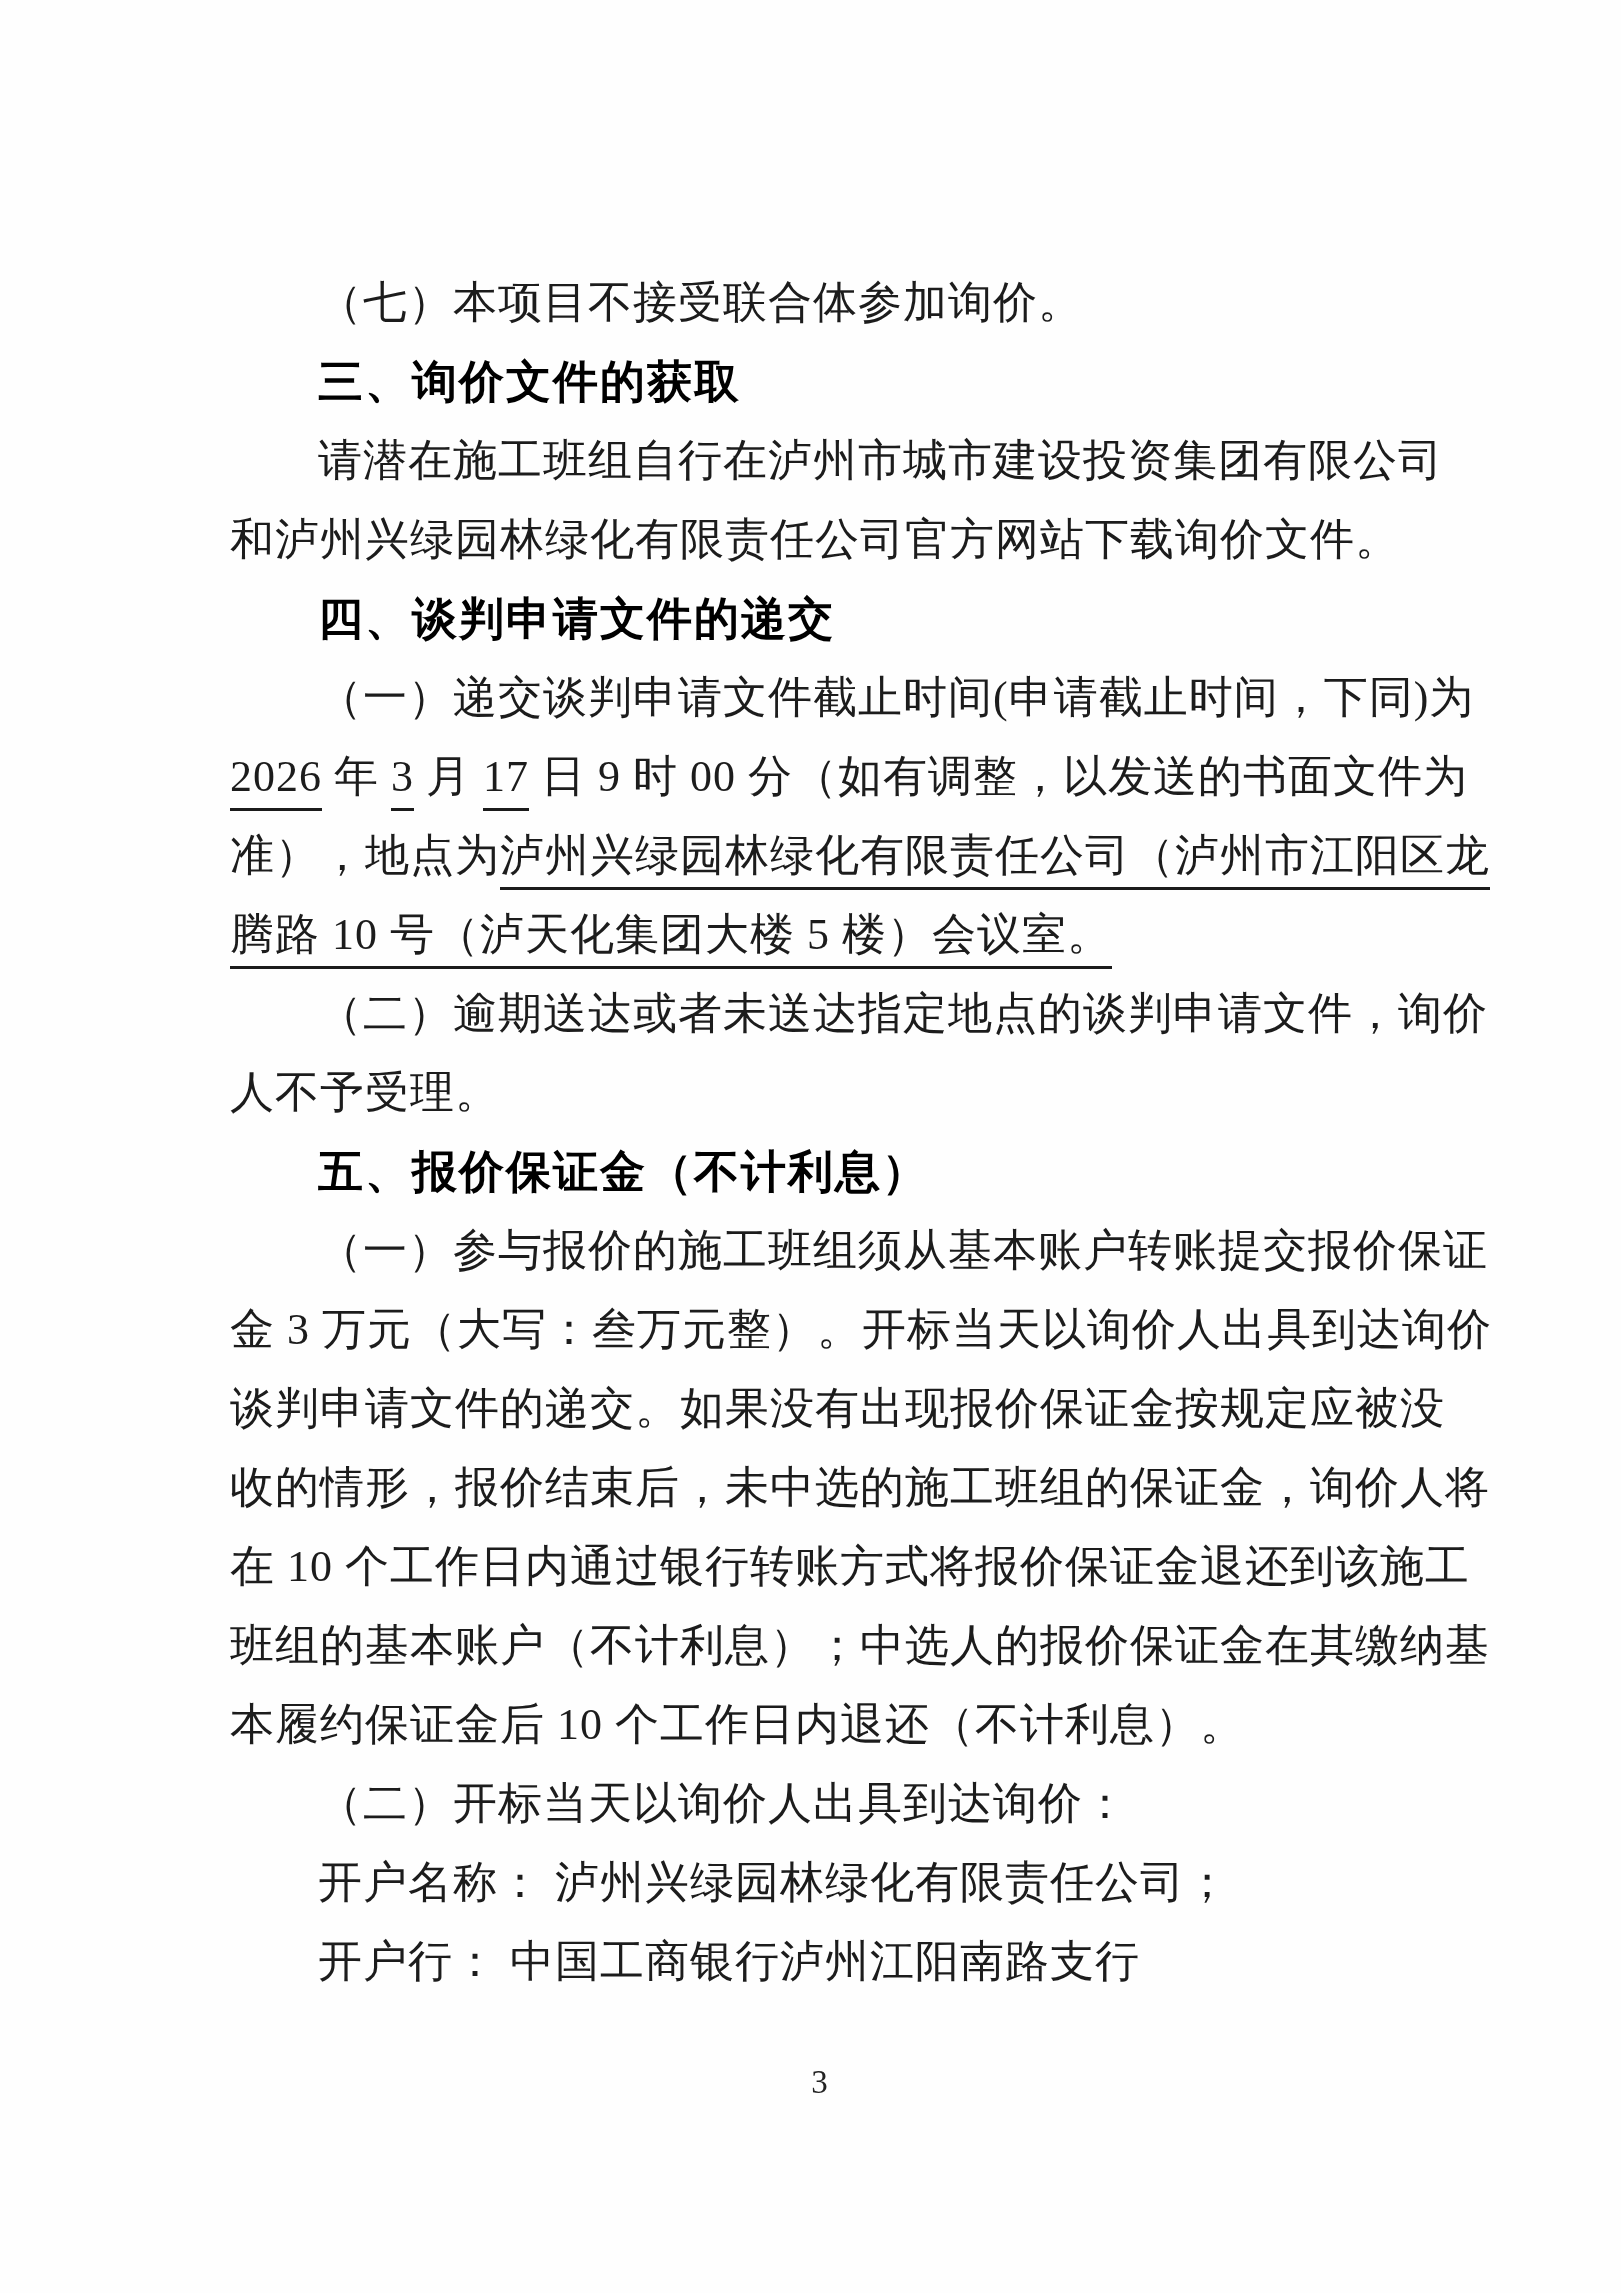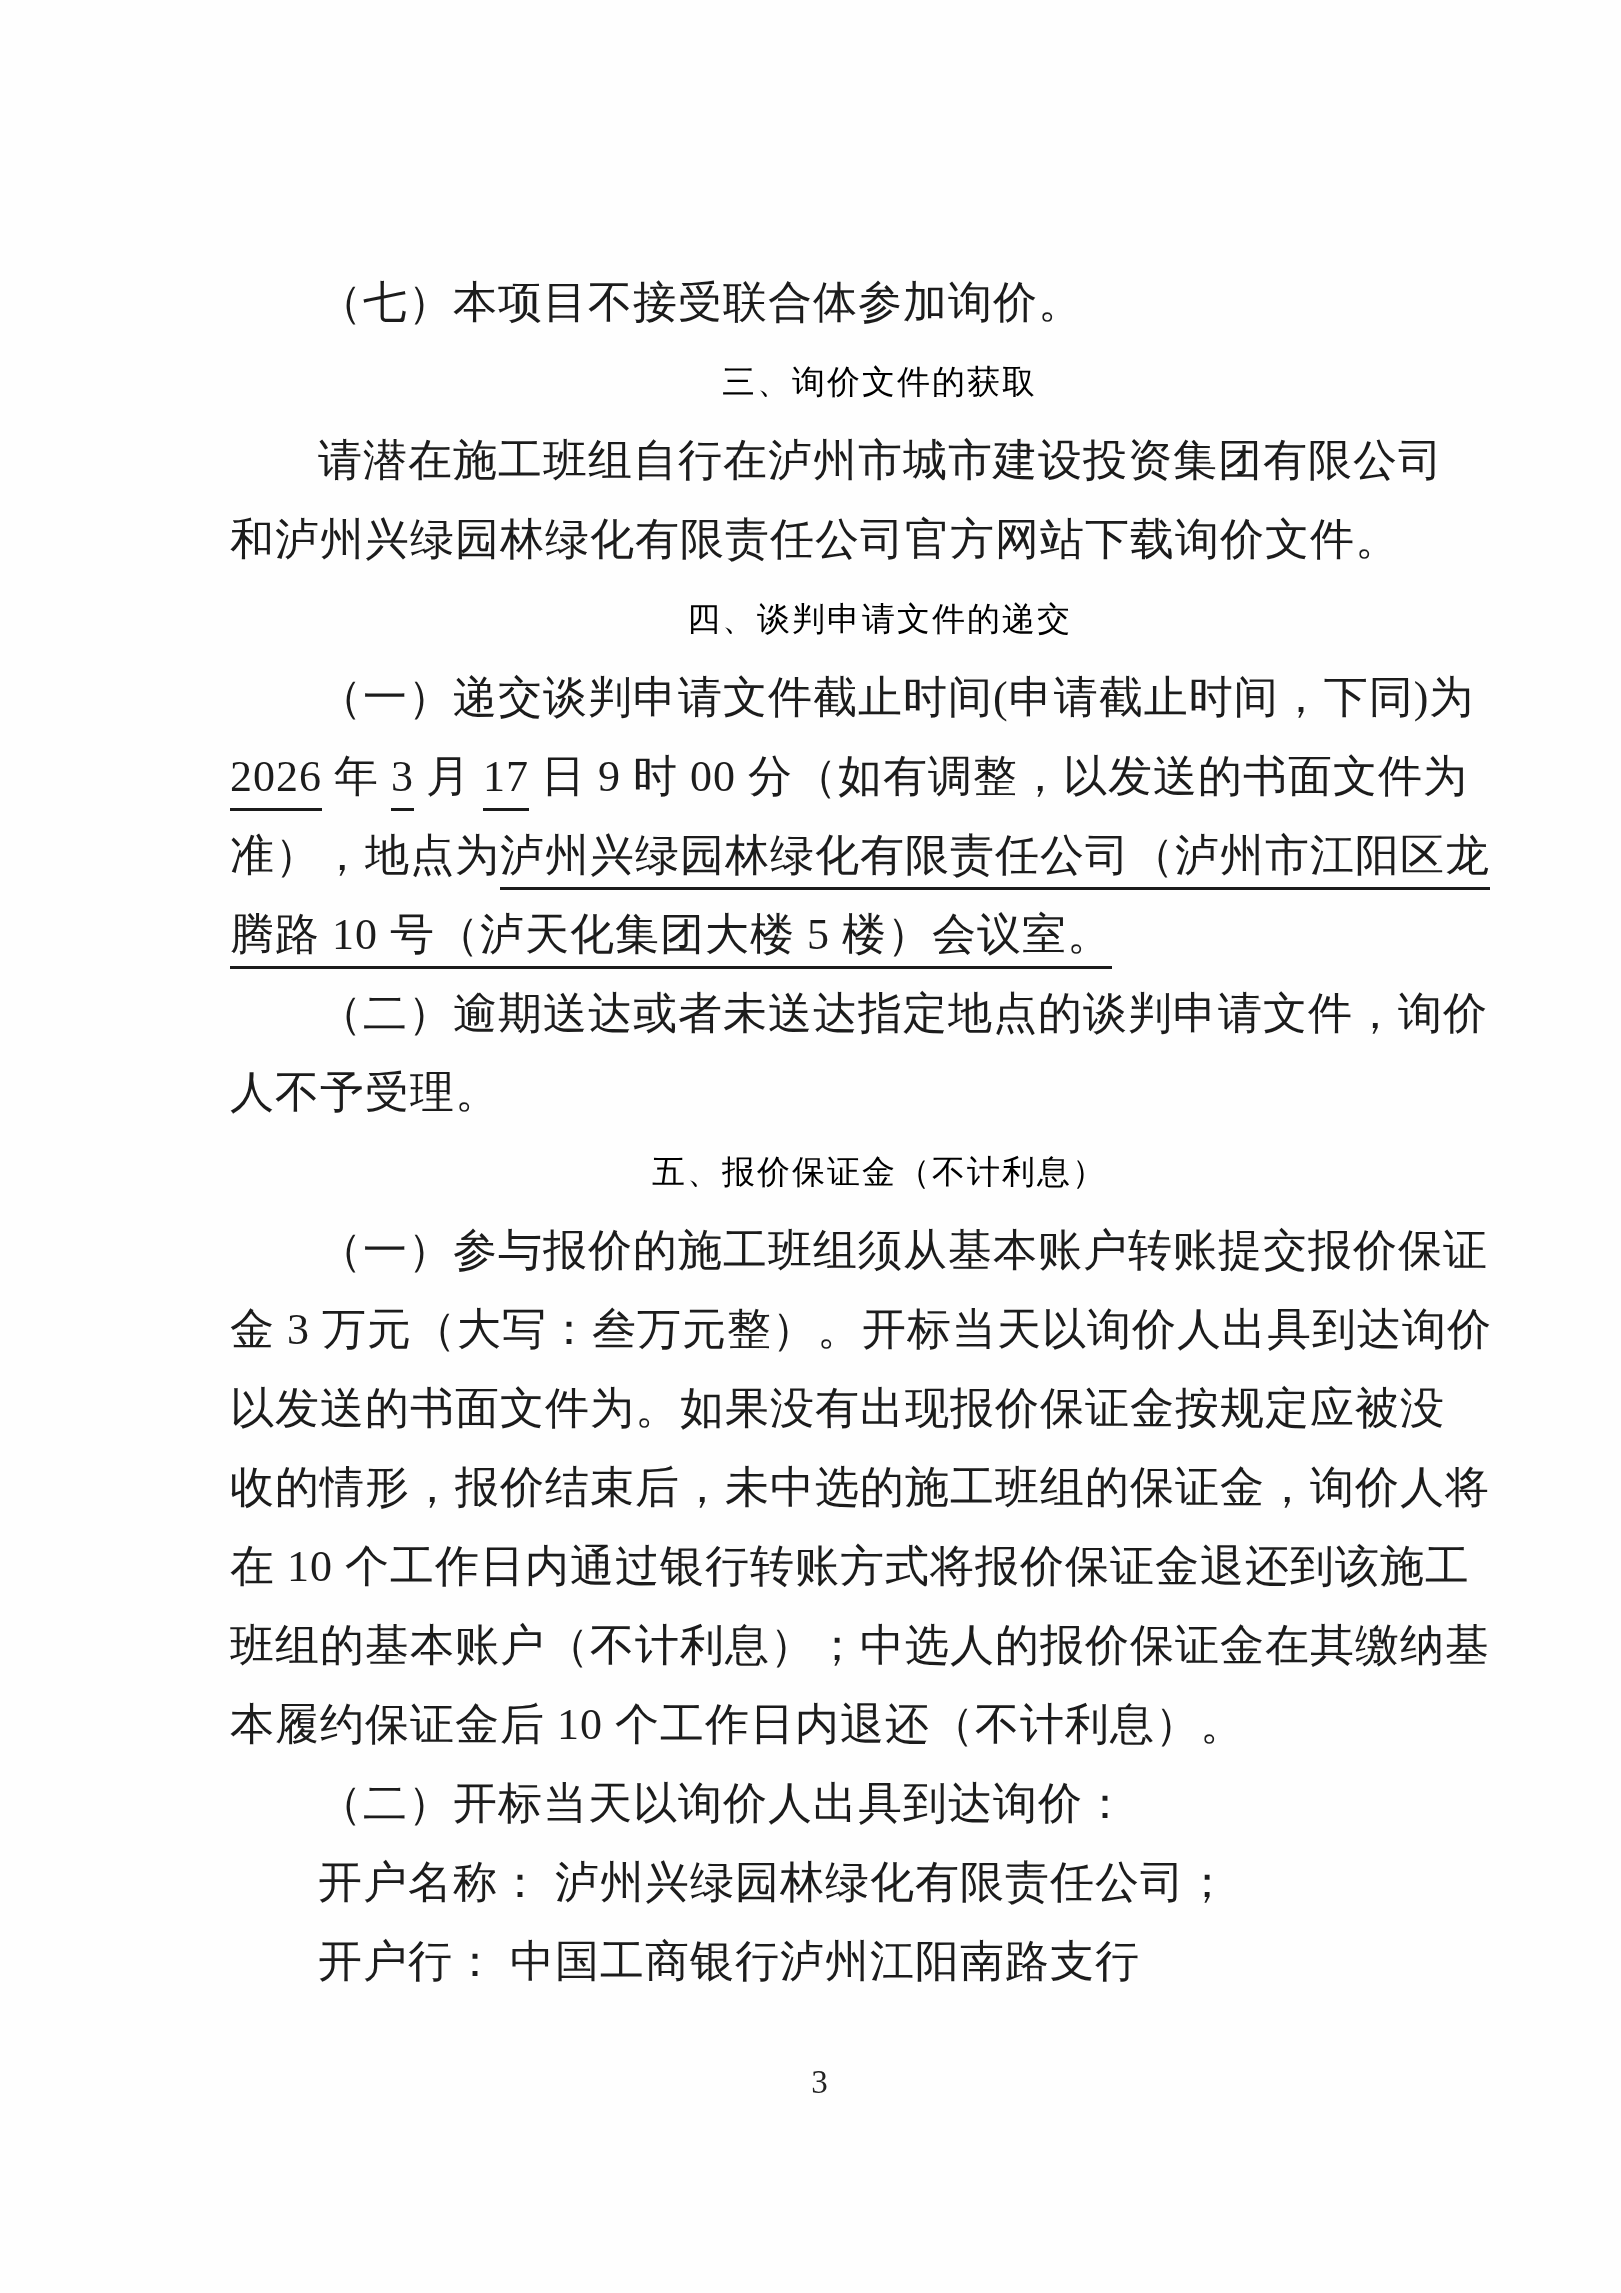--- a/index.html
+++ b/index.html
@@ -28,25 +28,24 @@
     font-size: 44px;
     letter-spacing: 1px;
     white-space: nowrap;
     color: #1c1c1c;
   }
   .line.indent {
     padding-left: 88px;
   }
   .line.heading {
     font-family: "DejaVu Sans", "Liberation Sans", sans-serif;
-    font-weight: 400;
-    font-size: 33px;
+    font-weight: 700;
+    font-size: 45px;
     letter-spacing: 2px;
     color: #000000;
-    text-align: center;
   }
   .u {
     border-bottom: 3.9px solid #1b1b1b;
     padding-bottom: 6.9px;
     margin-top: 36px;
   }
   .page-number {
     position: absolute;
     left: 214px;
     top: 2064px;
@@ -69,21 +68,21 @@
       <div class="line heading indent"><span class="">四、谈判申请文件的递交</span></div>
       <div class="line indent"><span class="">（一）递交谈判申请文件截止时间(申请截止时间，下同)为</span></div>
       <div class="line"><span class="u">2026</span><span class=""> 年 </span><span class="u">3</span><span class=""> 月 </span><span class="u">17</span><span class=""> 日 9 时 00 分（如有调整，以发送的书面文件为</span></div>
       <div class="line"><span class="">准），地点为</span><span class="u">泸州兴绿园林绿化有限责任公司（泸州市江阳区龙</span></div>
       <div class="line"><span class="u">腾路 10 号（泸天化集团大楼 5 楼）会议室。</span></div>
       <div class="line indent"><span class="">（二）逾期送达或者未送达指定地点的谈判申请文件，询价</span></div>
       <div class="line"><span class="">人不予受理。</span></div>
       <div class="line heading indent"><span class="">五、报价保证金（不计利息）</span></div>
       <div class="line indent"><span class="">（一）参与报价的施工班组须从基本账户转账提交报价保证</span></div>
       <div class="line"><span class="">金 3 万元（大写：叁万元整）。开标当天以询价人出具到达询价</span></div>
-      <div class="line"><span class="">以发送的书面文件为。如果没有出现报价保证金按规定应被没</span></div>
+      <div class="line"><span class="">谈判申请文件的递交。如果没有出现报价保证金按规定应被没</span></div>
       <div class="line"><span class="">收的情形，报价结束后，未中选的施工班组的保证金，询价人将</span></div>
       <div class="line"><span class="">在 10 个工作日内通过银行转账方式将报价保证金退还到该施工</span></div>
       <div class="line"><span class="">班组的基本账户（不计利息）；中选人的报价保证金在其缴纳基</span></div>
       <div class="line"><span class="">本履约保证金后 10 个工作日内退还（不计利息）。</span></div>
       <div class="line indent"><span class="">（二）开标当天以询价人出具到达询价：</span></div>
       <div class="line indent"><span class="">开户名称： 泸州兴绿园林绿化有限责任公司；</span></div>
       <div class="line indent"><span class="">开户行： 中国工商银行泸州江阳南路支行</span></div>
     </div>
   <div class="page-number">3</div>
 </div>

